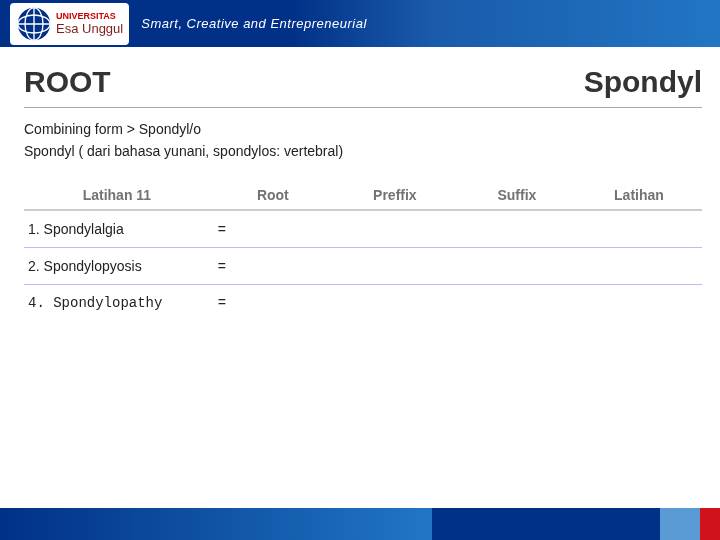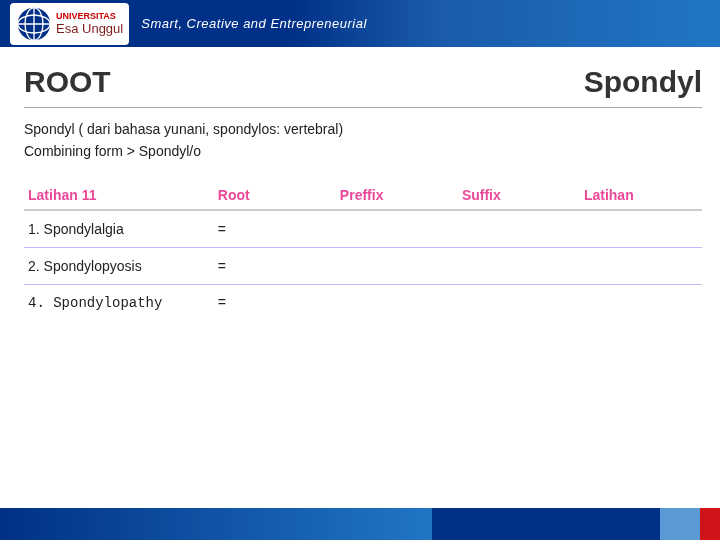--- a/index.html
+++ b/index.html
@@ -79,24 +79,24 @@
       margin-bottom: 18px;
     }
 
     
     .exercise-table {
       width: 100%;
       border-collapse: collapse;
     }
 
     .exercise-table th {
-      text-align: left;
+      text-align: center;
       font-size: 14px;
       font-weight: bold;
-      color: #ec4899;
+      color: #737373;
       padding: 6px 8px 6px 4px;
       border-bottom: 2px solid #ccc;
       margin-top: 8px;
     }
 
     .exercise-table td {
       padding: 10px 8px 10px 4px;
       font-size: 14px;
       color: #222;
       border-bottom: 1px solid #c4b5fd;
@@ -184,22 +184,22 @@
 <div class="main">
 
   <div class="title-row">
     <span class="root-title">ROOT</span>
     <span class="spondyl-title">Spondyl</span>
   </div>
 
   <hr class="title-divider">
 
   <div class="description">
+    <div>Combining form  &gt; Spondyl/o</div>
     <div>Spondyl ( dari bahasa yunani, spondylos: vertebral)</div>
-    <div>Combining form  &gt; Spondyl/o</div>
   </div>
 
   <table class="exercise-table">
     <thead>
       <tr>
         <th class="col-latihan">
           <span>Latihan 11</span>
         </th>
         <th class="col-root">
           <span>Root</span>

